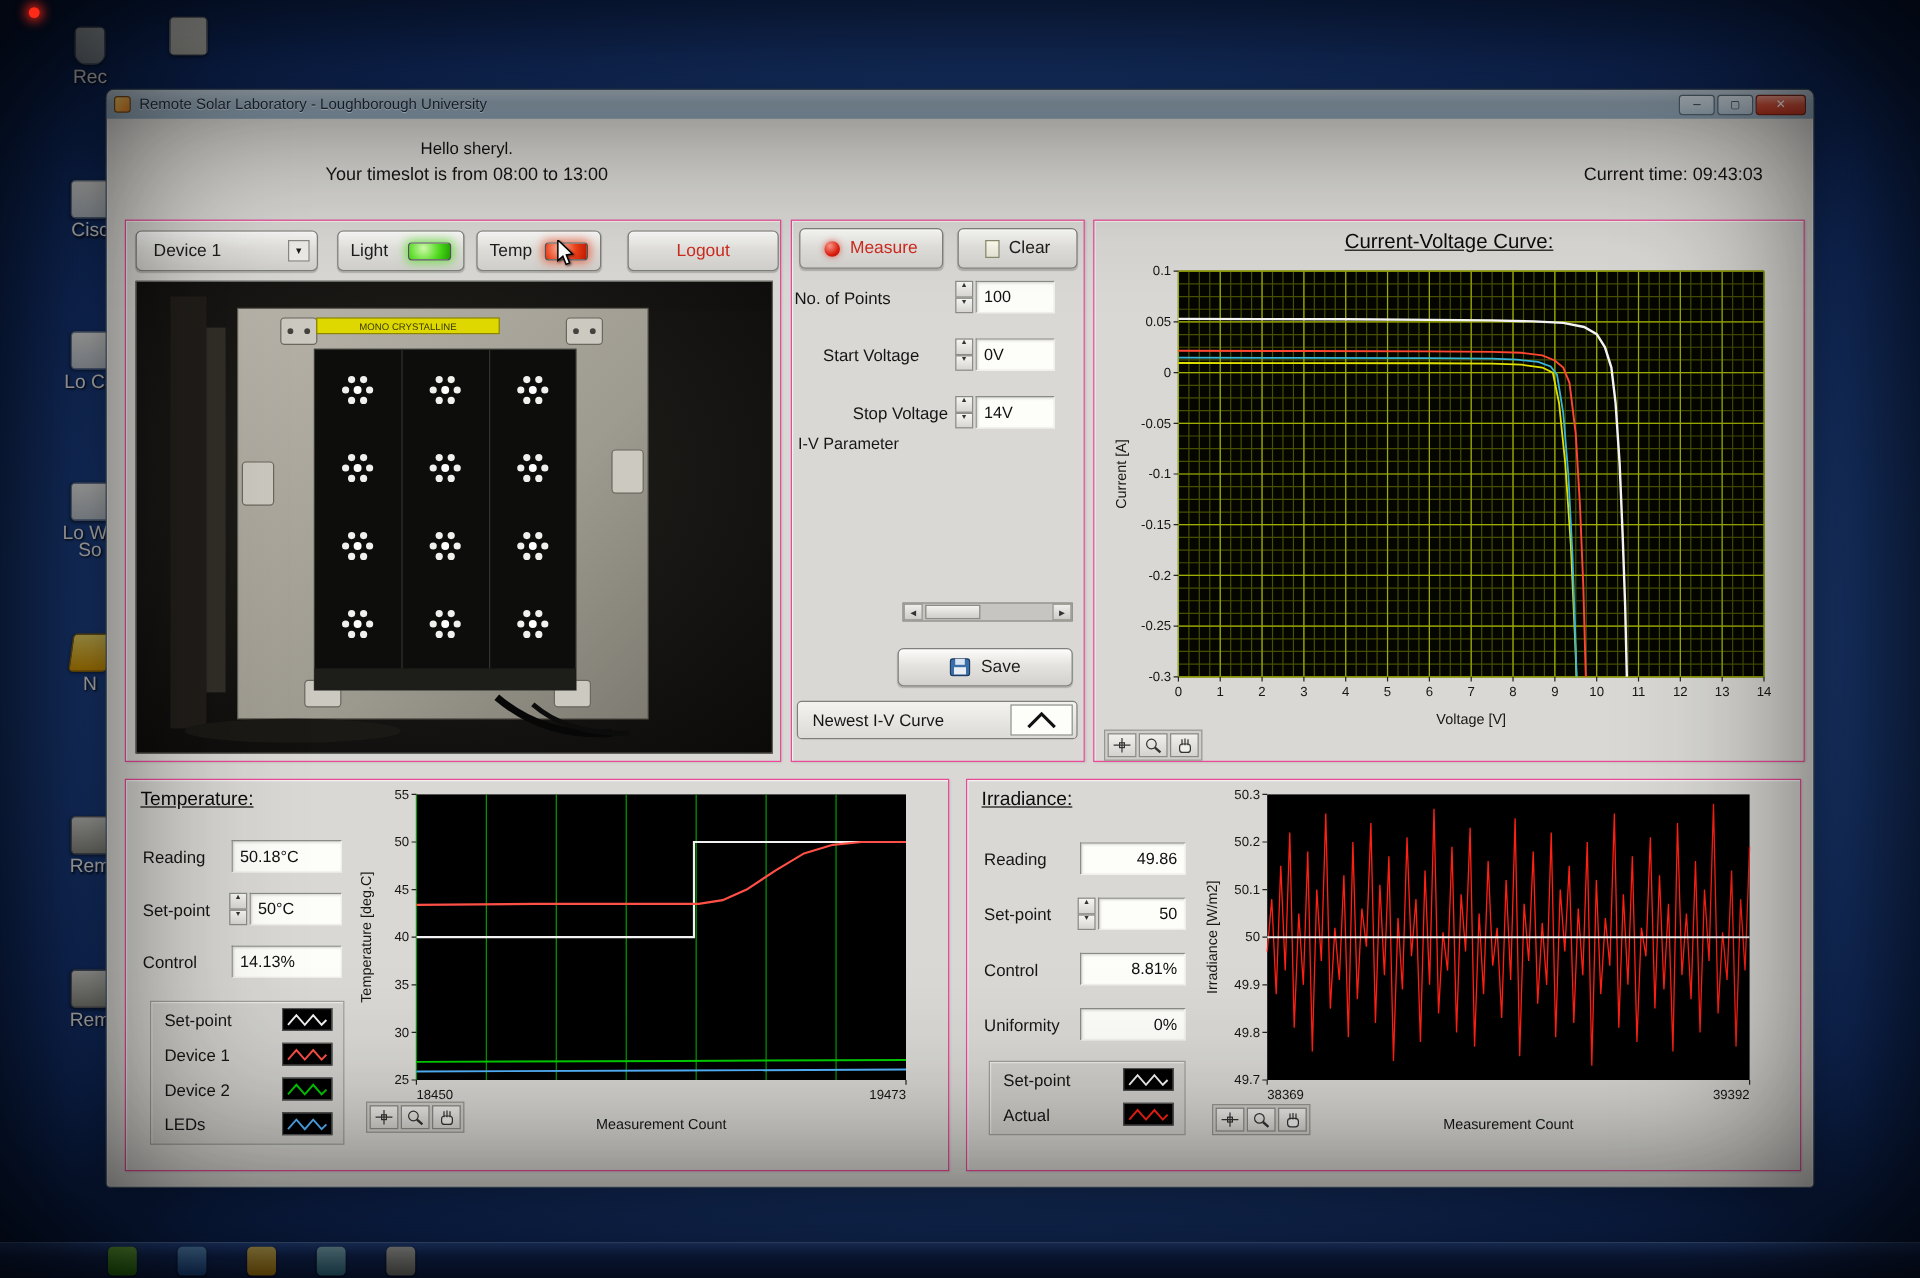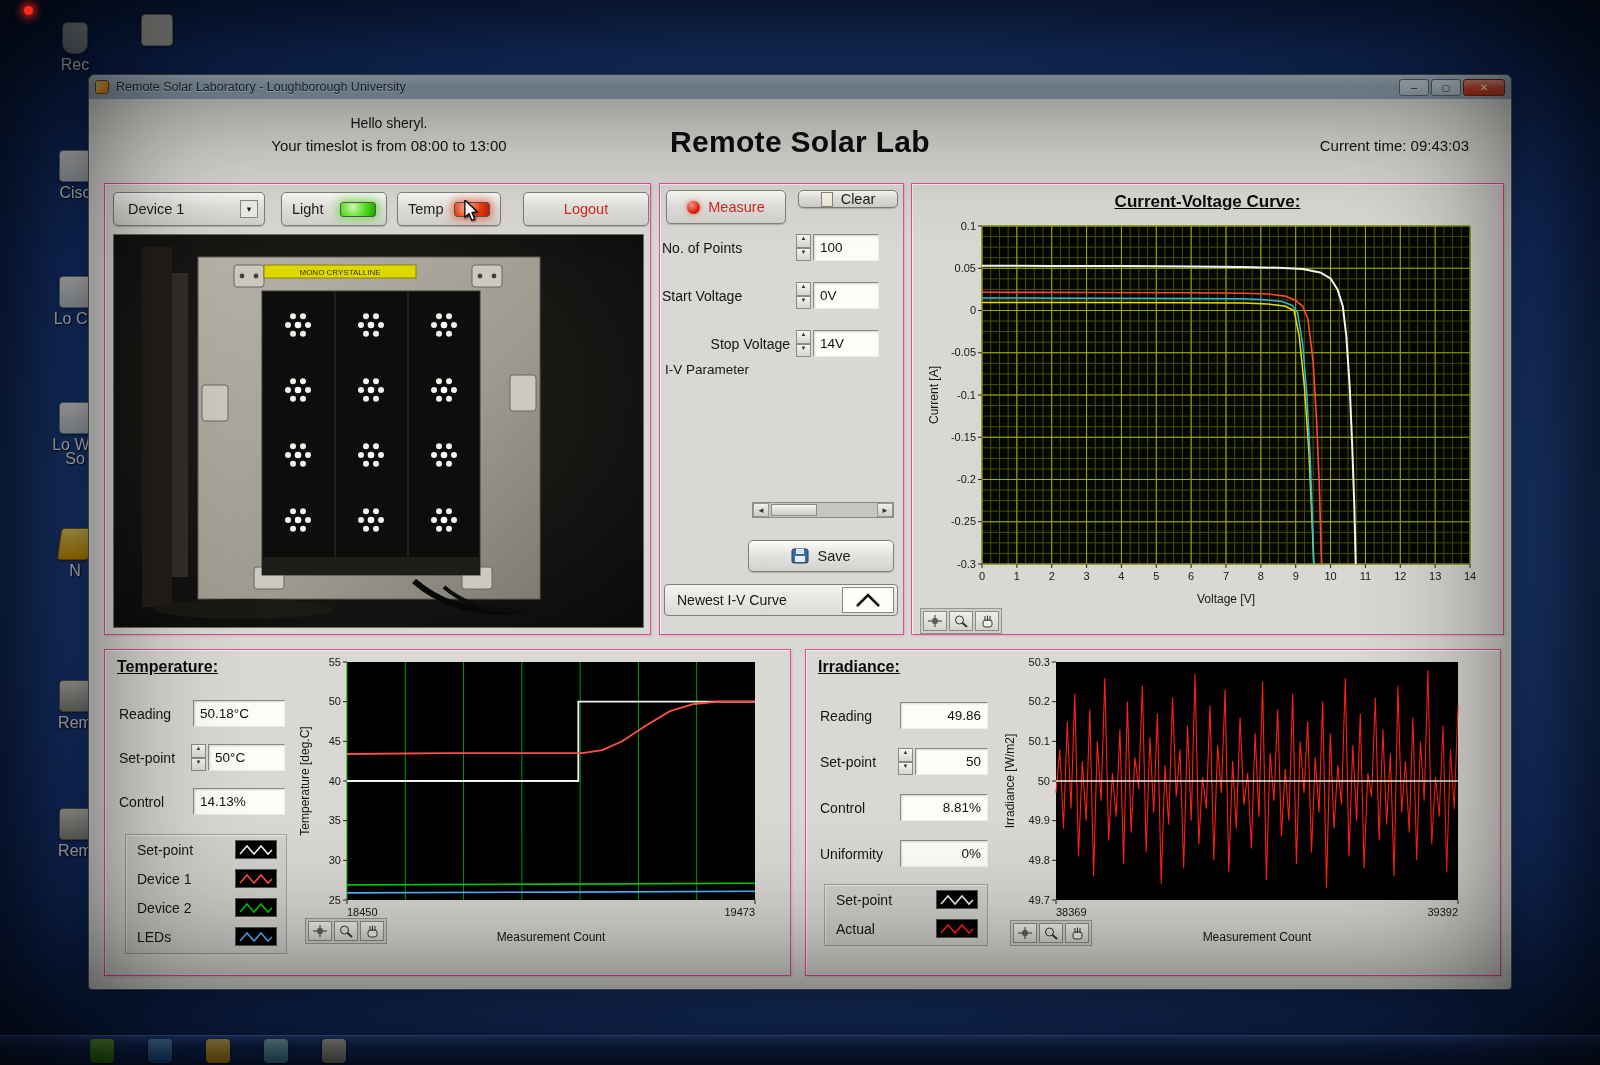--- a/index.html
+++ b/index.html
@@ -84,21 +84,21 @@
   .lrow{display:flex;align-items:center;justify-content:space-between;height:29px;padding:0 9px 0 11px}
   .ltext{font-size:14px;color:#161616}
   .swatch{width:42px;height:19px;background:#000;border:1px solid #555;display:flex;align-items:center;justify-content:center}
 
   .gtools{position:absolute;display:flex;gap:2px;background:#cfceca;border:1px solid #98978f;padding:2px;z-index:5}
   .gbtn{width:24px;height:20px;background:linear-gradient(#f0efec,#d4d3cf);border:1px solid #8a8a86;display:flex;align-items:center;justify-content:center}
 
   .chart{position:absolute}
   .chart svg text{font-family:"Liberation Sans",sans-serif;font-size:11px;fill:#161616}
   .chart svg .axis{font-size:12px}
-  .paneltitle{position:absolute;font-size:16px;font-weight:bold;color:#0c0c0c;text-decoration:underline}
+  .paneltitle{position:absolute;font-size:16px;font-weight:normal;color:#0c0c0c;text-decoration:underline}
   .camera{position:absolute;border:1px solid #6a6a66;background:#000}
   .cursor{position:absolute;z-index:20;filter:drop-shadow(1px 1px 1px rgba(0,0,0,.6))}
 </style>
 </head>
 <body>
 
 <div class="screen">
 
   <div class="power-led"></div>
 
@@ -152,21 +152,20 @@
         <div class="winbtn close b-cls"></div>
       </div>
     </div>
 
     <div class="winbody">
 
       <div class="greeting">
         <div class="greet1">Hello sheryl.</div>
         <div class="greet2">Your timeslot is from 08:00 to 13:00</div>
       </div>
-      <div class="apptitle">Remote Solar Lab</div>
       <div class="curtime">Current time: 09:43:03</div>
 
       <div class="gpanel" style="left:15px;top:84px;width:547px;height:452px">
         <div class="btn" style="left:8px;top:8px;width:152px;height:34px;justify-content:flex-start;padding-left:14px">
           <span>Device 1</span>
           <span style="margin-left:auto;margin-right:6px;width:18px;height:18px;border:1px solid #8a8a86;background:#efeeea;font-size:9px;line-height:17px;text-align:center">▾</span>
         </div>
         <div class="btn" style="left:176px;top:8px;width:106px;height:34px;justify-content:space-between;padding:0 10px">
           <span>Light</span>
           <span class="ledbar led-green"></span>
@@ -310,33 +309,33 @@
             <ellipse cx="130" cy="374" rx="90" ry="10" fill="#1b1915"></ellipse>
           </svg>
         </div>
       </div>
 
       <div class="gpanel" style="left:570px;top:84px;width:245px;height:452px">
         <div class="btn" style="left:6px;top:6px;width:120px;height:34px">
           <span class="mdot"></span>
           <span class="redtxt">Measure</span>
         </div>
-        <div class="btn" style="left:138px;top:6px;width:100px;height:18px">
+        <div class="btn" style="left:138px;top:6px;width:100px;height:34px">
           <span class="page"></span>
           <span>Clear</span>
         </div>
 
         <div class="lbl" style="left:2px;top:56px;width:128px;">No. of Points</div>
         <div class="spin" style="left:136px;top:50px">
             <div class="sb up"></div>
             <div class="sb dn"></div>
           </div>
         <div class="valbox" style="left:153px;top:50px;width:66px;height:27px">100</div>
 
-        <div class="lbl" style="left:2px;top:104px;width:128px;text-align:left">Start Voltage</div>
+        <div class="lbl" style="left:2px;top:104px;width:128px;text-align:center">Start Voltage</div>
         <div class="spin" style="left:136px;top:98px">
             <div class="sb up"></div>
             <div class="sb dn"></div>
           </div>
         <div class="valbox" style="left:153px;top:98px;width:66px;height:27px">0V</div>
 
         <div class="lbl" style="left:2px;top:152px;width:128px;text-align:right">Stop Voltage</div>
         <div class="spin" style="left:136px;top:146px">
             <div class="sb up"></div>
             <div class="sb dn"></div>

